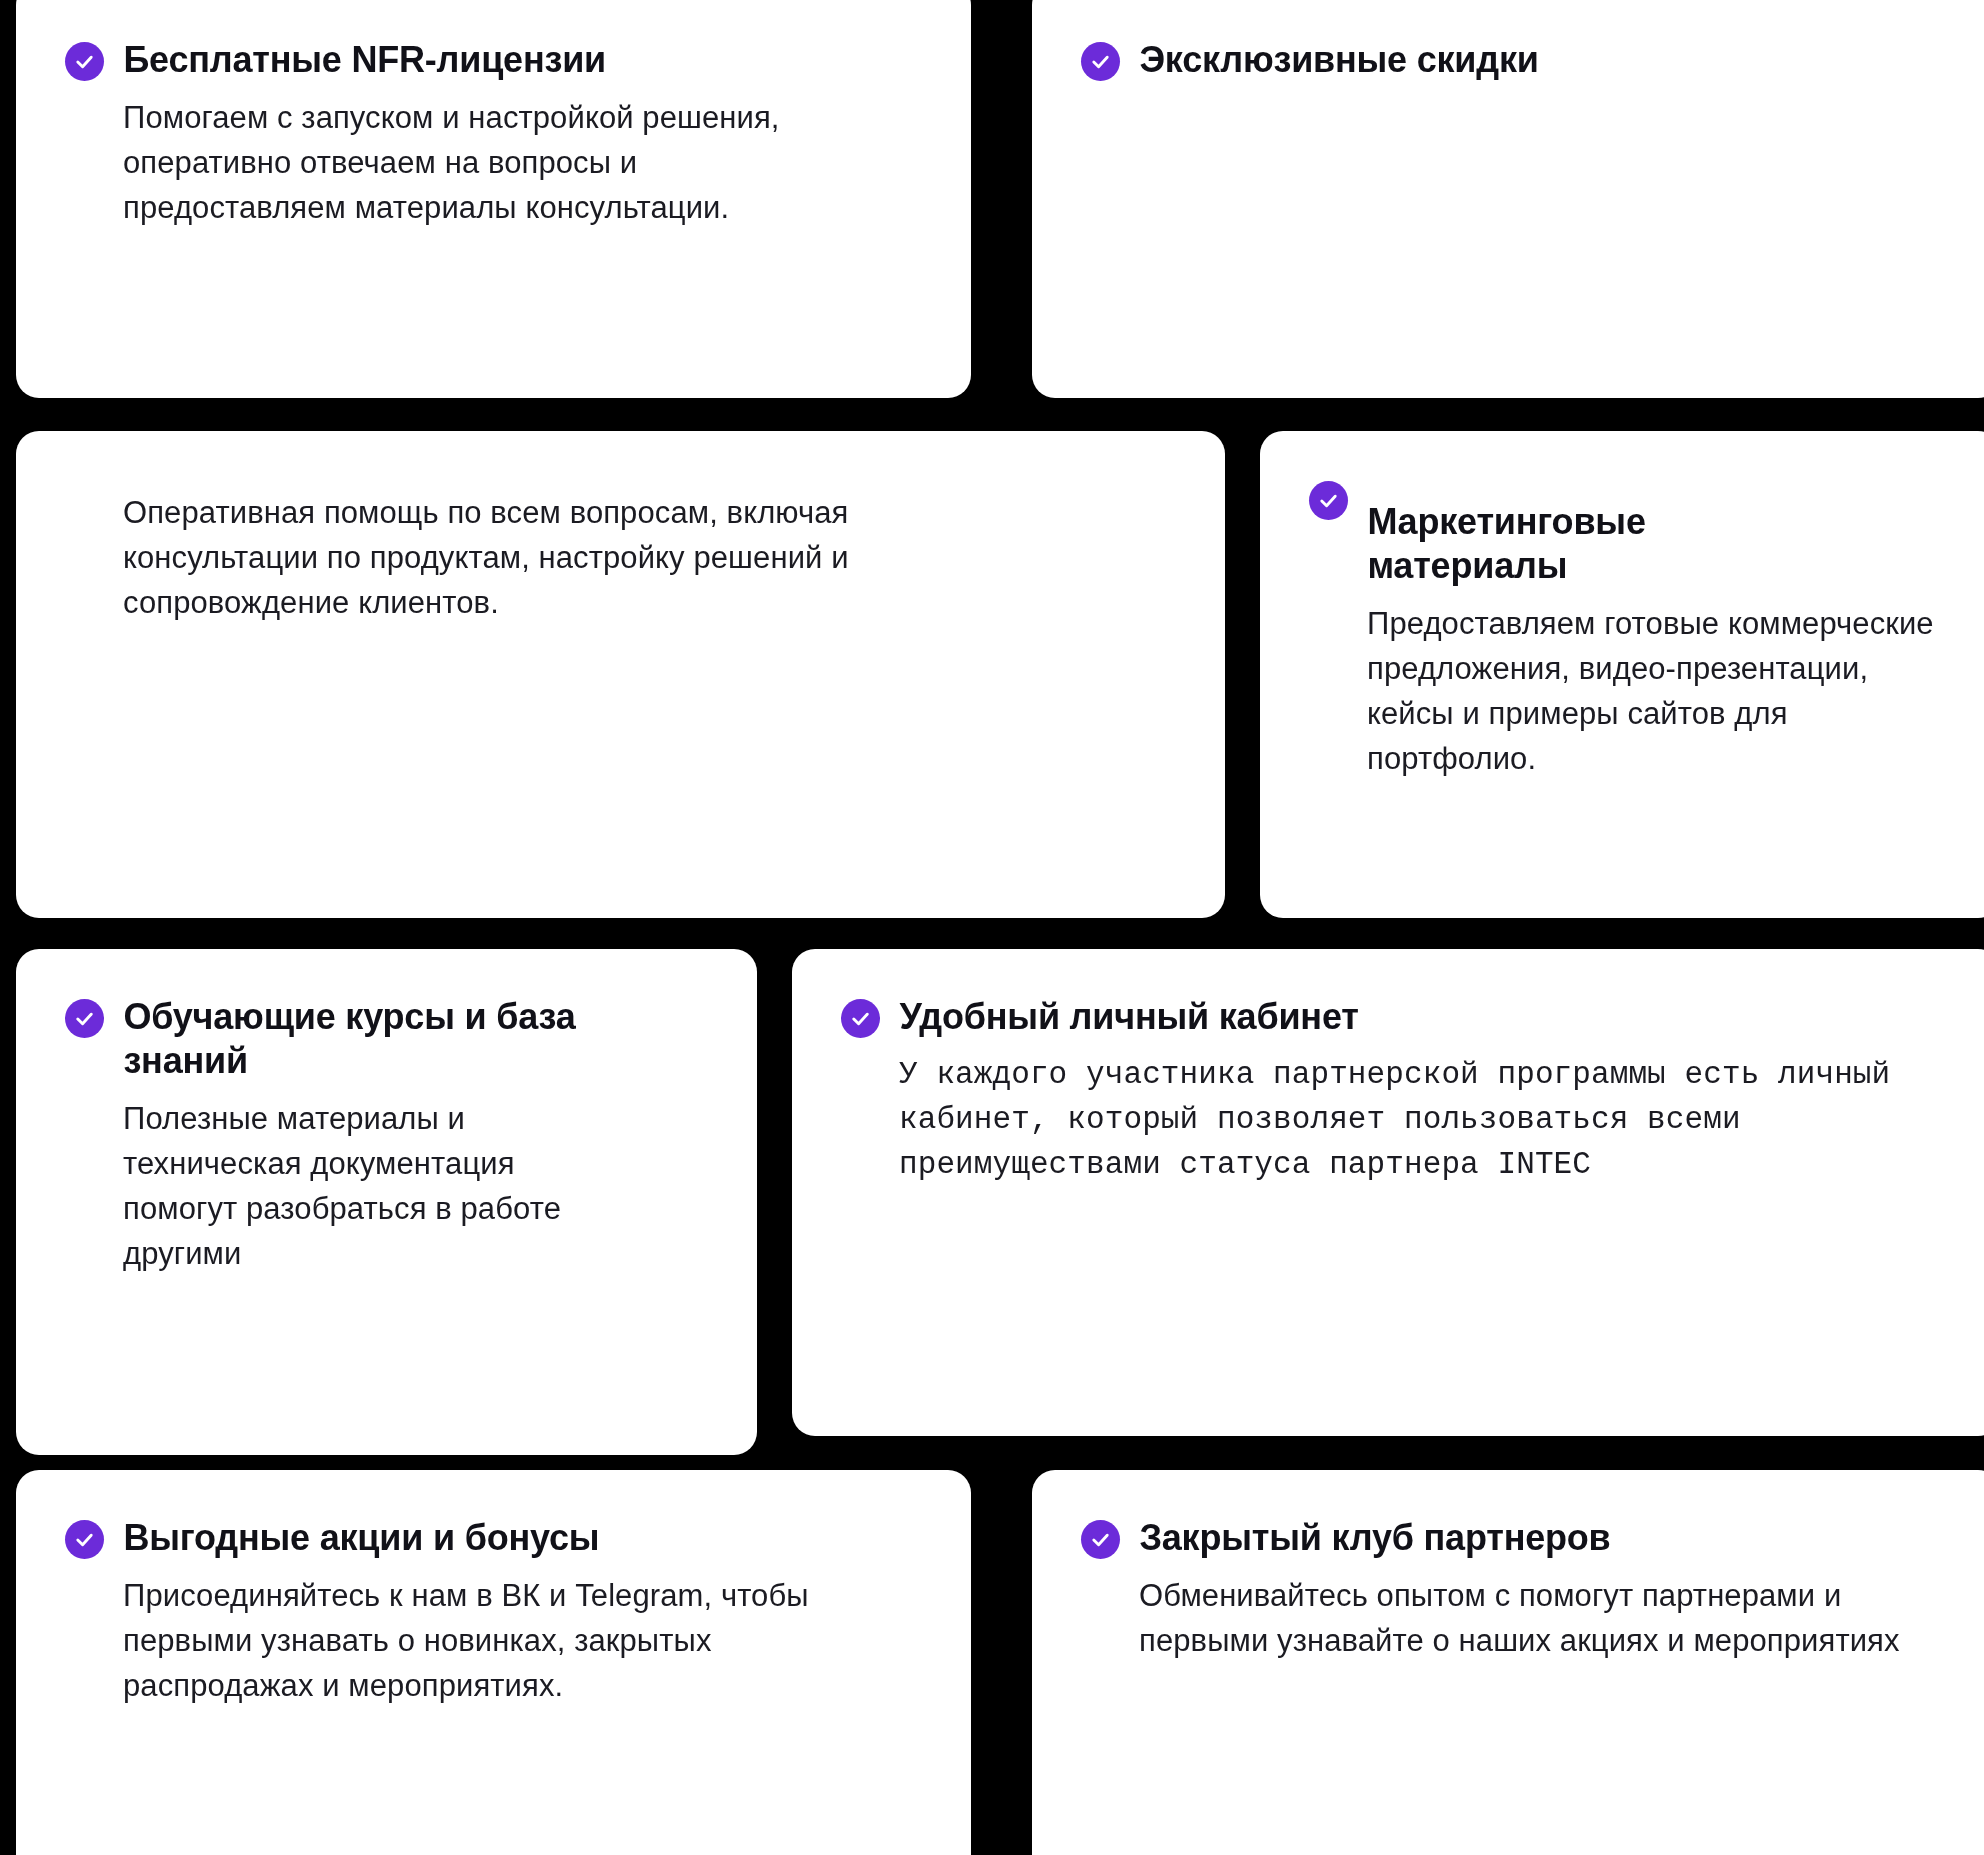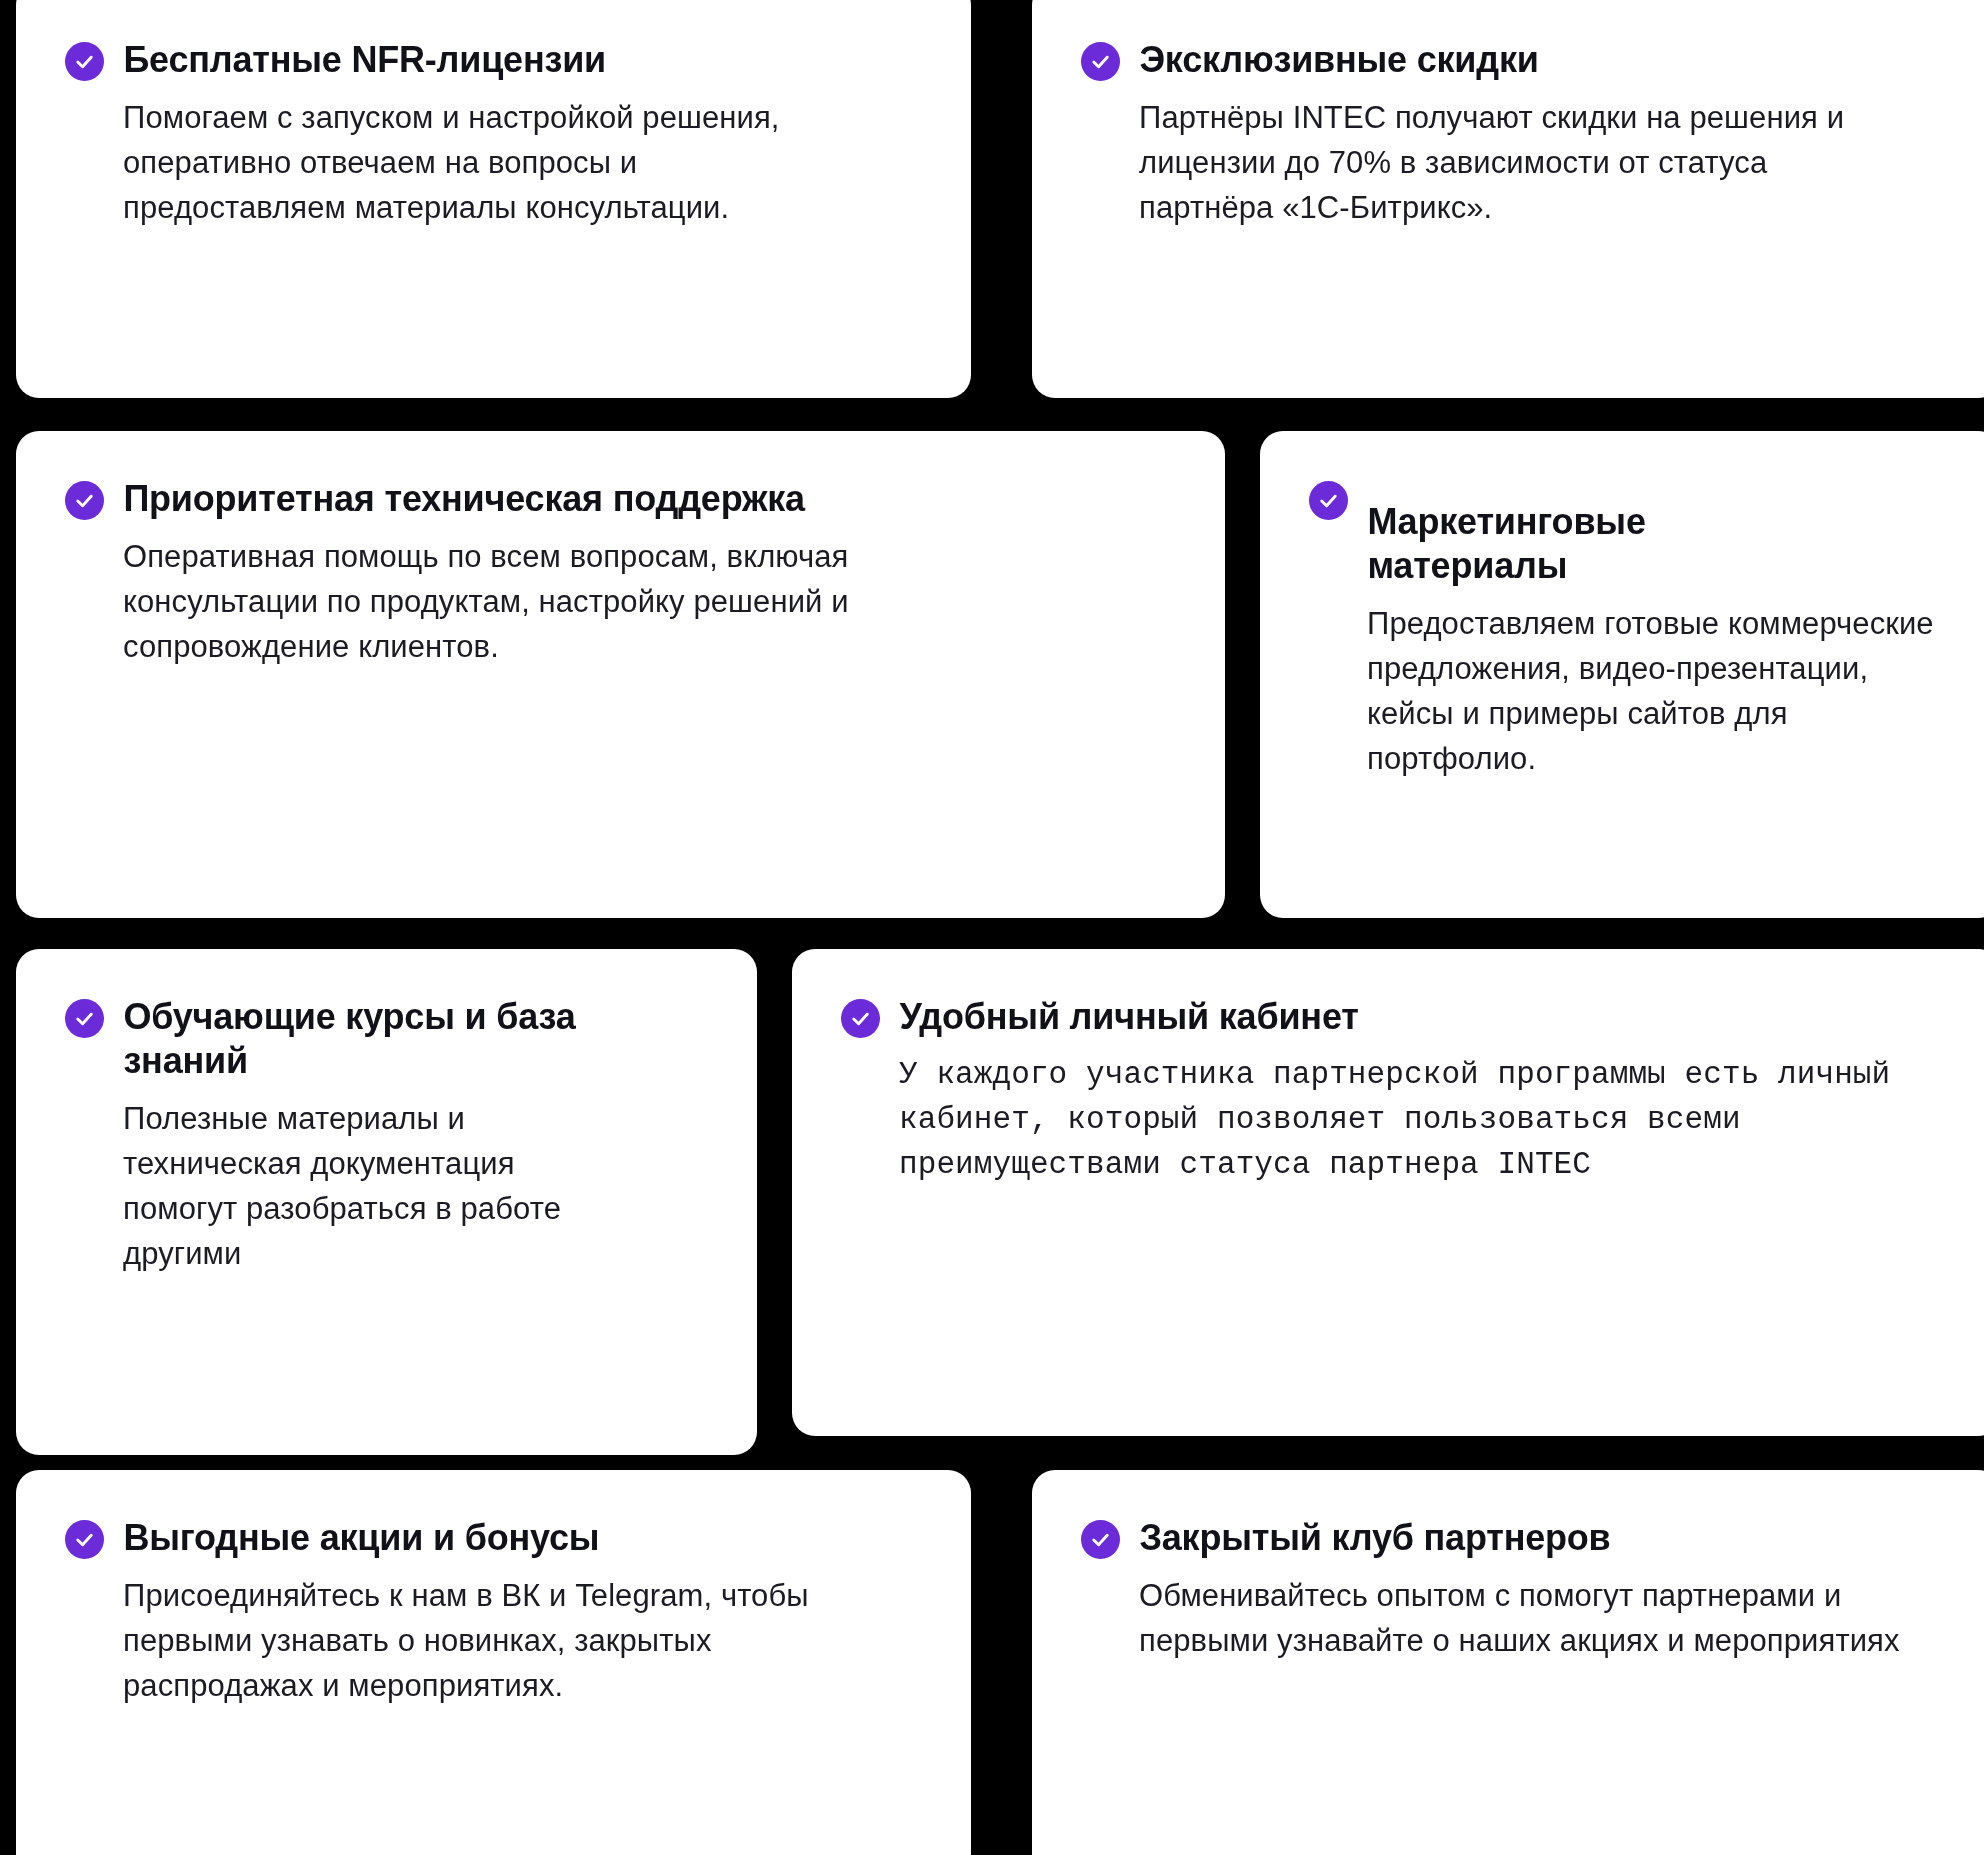--- a/index.html
+++ b/index.html
@@ -109,32 +109,23 @@
 
   <div class="card" id="card-1">
     <div class="card-head">
       <span class="check-icon">
         <svg width="23" height="23" viewBox="0 0 24 24" aria-hidden="true">
           <path d="M5 12.5 L10 17.5 L19 7.5" fill="none" stroke="#ffffff" stroke-width="3" stroke-linecap="round" stroke-linejoin="round"></path>
         </svg>
       </span>
       <h3 class="card-title">Эксклюзивные скидки</h3>
     </div>
-    <p class="card-body">Партнёры INTEC получают скидки на решения и лицензии до 70% в зависимости от статуса партнёра «1С-Битрикс».</p>
   </div>
 
   <div class="card" id="card-2">
-    <div class="card-head">
-      <span class="check-icon">
-        <svg width="23" height="23" viewBox="0 0 24 24" aria-hidden="true">
-          <path d="M5 12.5 L10 17.5 L19 7.5" fill="none" stroke="#ffffff" stroke-width="3" stroke-linecap="round" stroke-linejoin="round"></path>
-        </svg>
-      </span>
-      <h3 class="card-title">Приоритетная техническая поддержка</h3>
-    </div>
     <p class="card-body">Оперативная помощь по всем вопросам, включая консультации по продуктам, настройку решений и сопровождение клиентов.</p>
   </div>
 
   <div class="card" id="card-3">
     <div class="card-head">
       <span class="check-icon">
         <svg width="23" height="23" viewBox="0 0 24 24" aria-hidden="true">
           <path d="M5 12.5 L10 17.5 L19 7.5" fill="none" stroke="#ffffff" stroke-width="3" stroke-linecap="round" stroke-linejoin="round"></path>
         </svg>
       </span>

